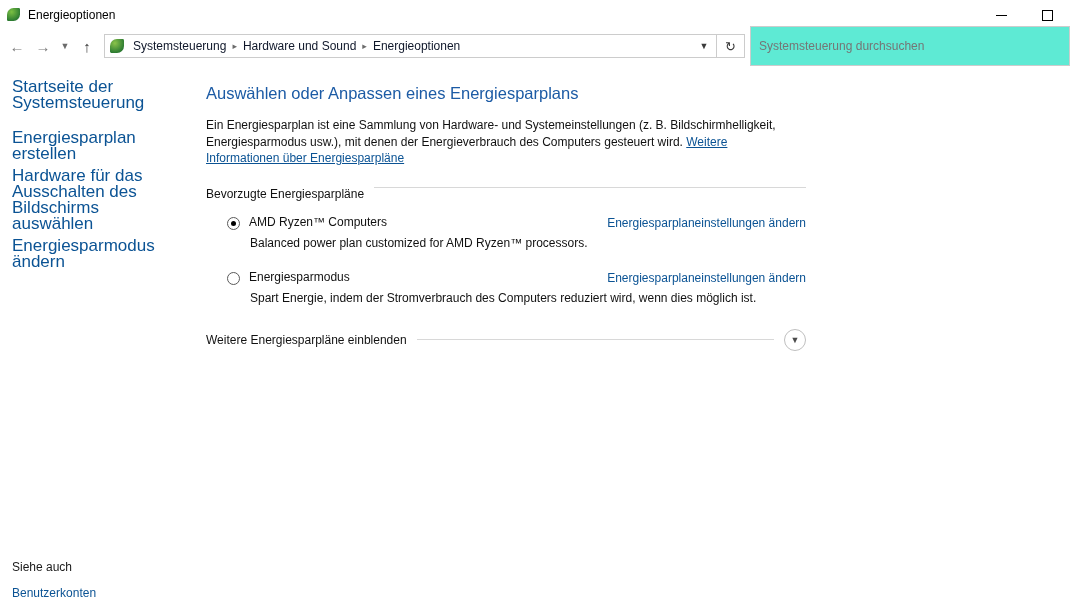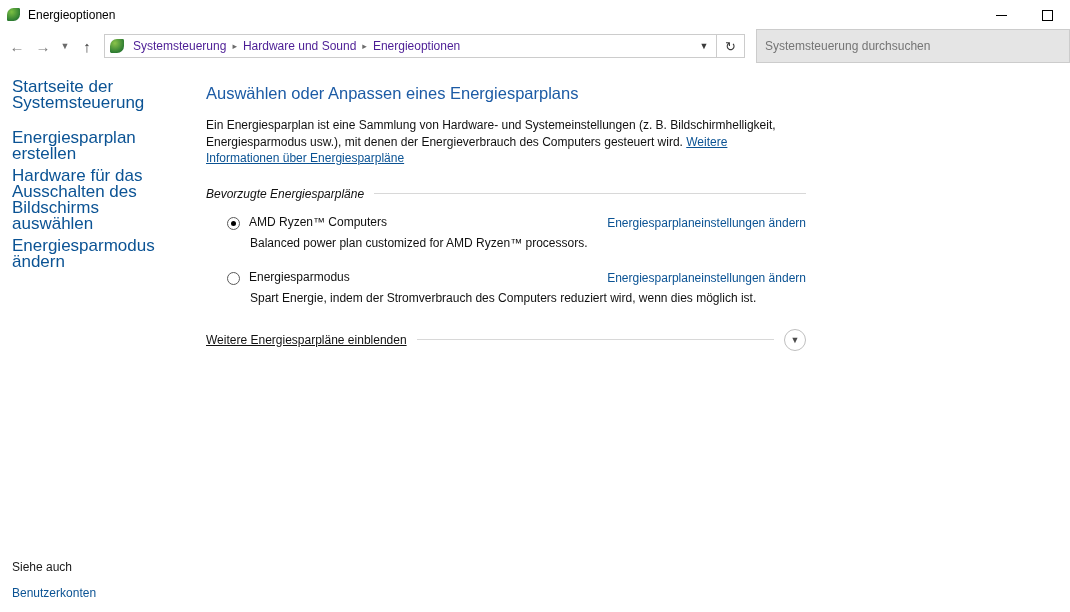--- a/index.html
+++ b/index.html
@@ -120,21 +120,21 @@
   }
   .addr-icon .leaf {
     position: absolute;
     left: 1px; top: 1px;
     width: 14px; height: 14px;
     border-radius: 50% 10% 50% 10%;
     background: radial-gradient(circle at 35% 30%, #8bc34a 0%, #2e7d32 70%, #145a19 100%);
   }
   .crumb {
     font-size: 12px;
-    color: #4c1d95;
+    color: #0f172a;
     padding: 0 3px;
     white-space: nowrap;
   }
   .crumb-sep {
     color: #6b6b6b;
     font-size: 9px;
     padding: 0 3px;
   }
   .addr-dropdown {
     position: absolute;
@@ -159,27 +159,27 @@
     justify-content: center;
     background: #fff;
   }
   .refresh-glyph {
     font-size: 13px;
     color: #3b3b3b;
     line-height: 1;
   }
   .search-field {
     flex: 1 1 auto;
-    height: 34px;
+    height: 40px;
     border: 1px solid #cccccc;
     box-sizing: border-box;
-    margin-left: 11px;
-    display: flex;
-    align-items: center;
-    background: #e5e5e5;
+    margin-left: 5px;
+    display: flex;
+    align-items: center;
+    background: #5eead4;
   }
   .search-field input {
     border: none;
     outline: none;
     flex: 1;
     font-family: "Liberation Sans", sans-serif;
     font-size: 12px;
     color: #555;
     padding-left: 8px;
     background: transparent;
@@ -240,23 +240,22 @@
     color: #111;
     width: 570px;
     margin-bottom: 20px;
   }
   .intro a {
     color: #0b5394;
     text-decoration: underline;
   }
   .section-head {
     display: flex;
-    align-items: center;
+    align-items: flex-start;
     margin-bottom: 14px;
-    font-style: italic;
   }
   .section-head .label {
     font-size: 12px;
     color: #111;
     padding-right: 10px;
     white-space: nowrap;
   }
   .section-head .rule {
     flex: 1;
     height: 1px;
@@ -311,21 +310,20 @@
   .show-more {
     display: flex;
     align-items: center;
     margin-top: 24px;
   }
   .show-more .label {
     font-size: 12px;
     color: #111;
     padding-right: 10px;
     white-space: nowrap;
-    text-decoration: underline;
   }
   .show-more .rule {
     flex: 1;
     height: 1px;
     background: #d8d8d8;
   }
   .chev-circle {
     width: 20px;
     height: 20px;
     border: 1px solid #bfbfbf;

